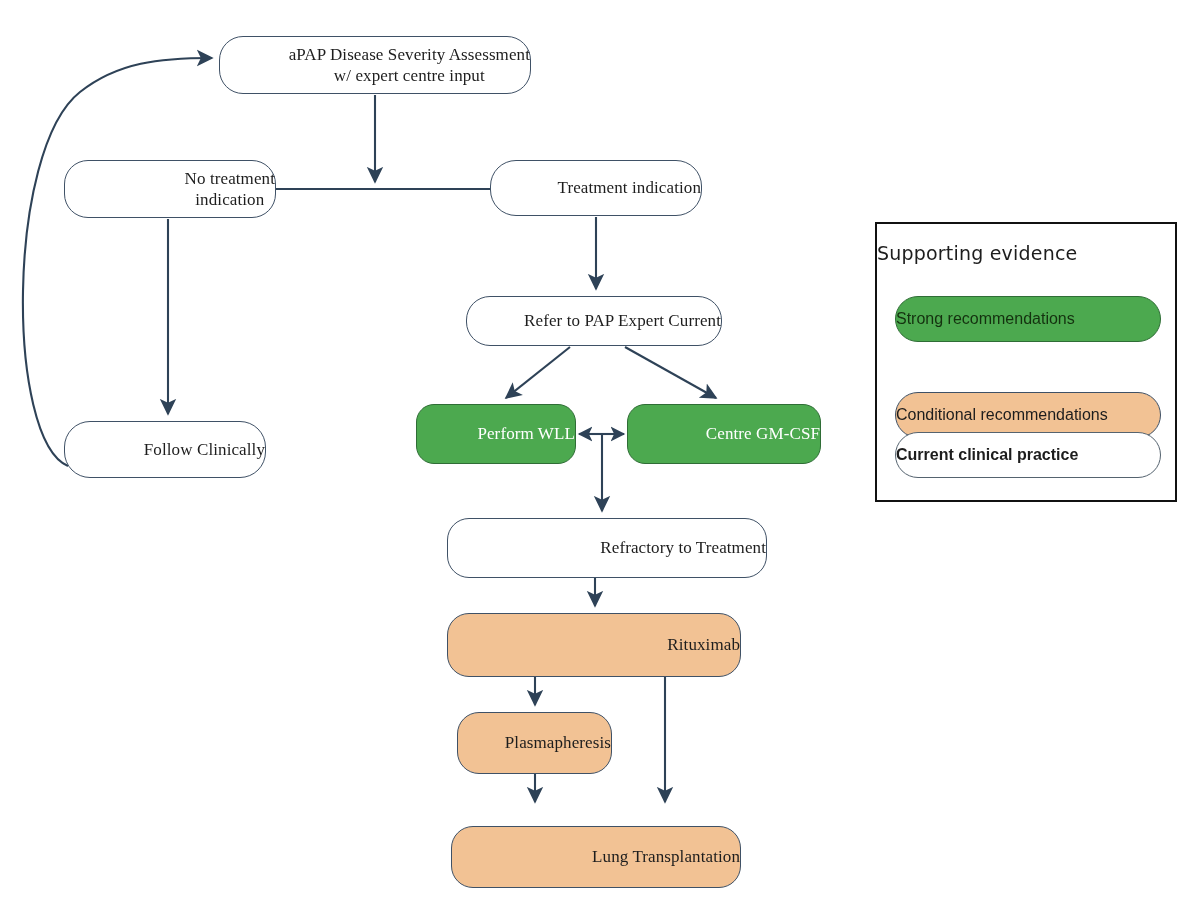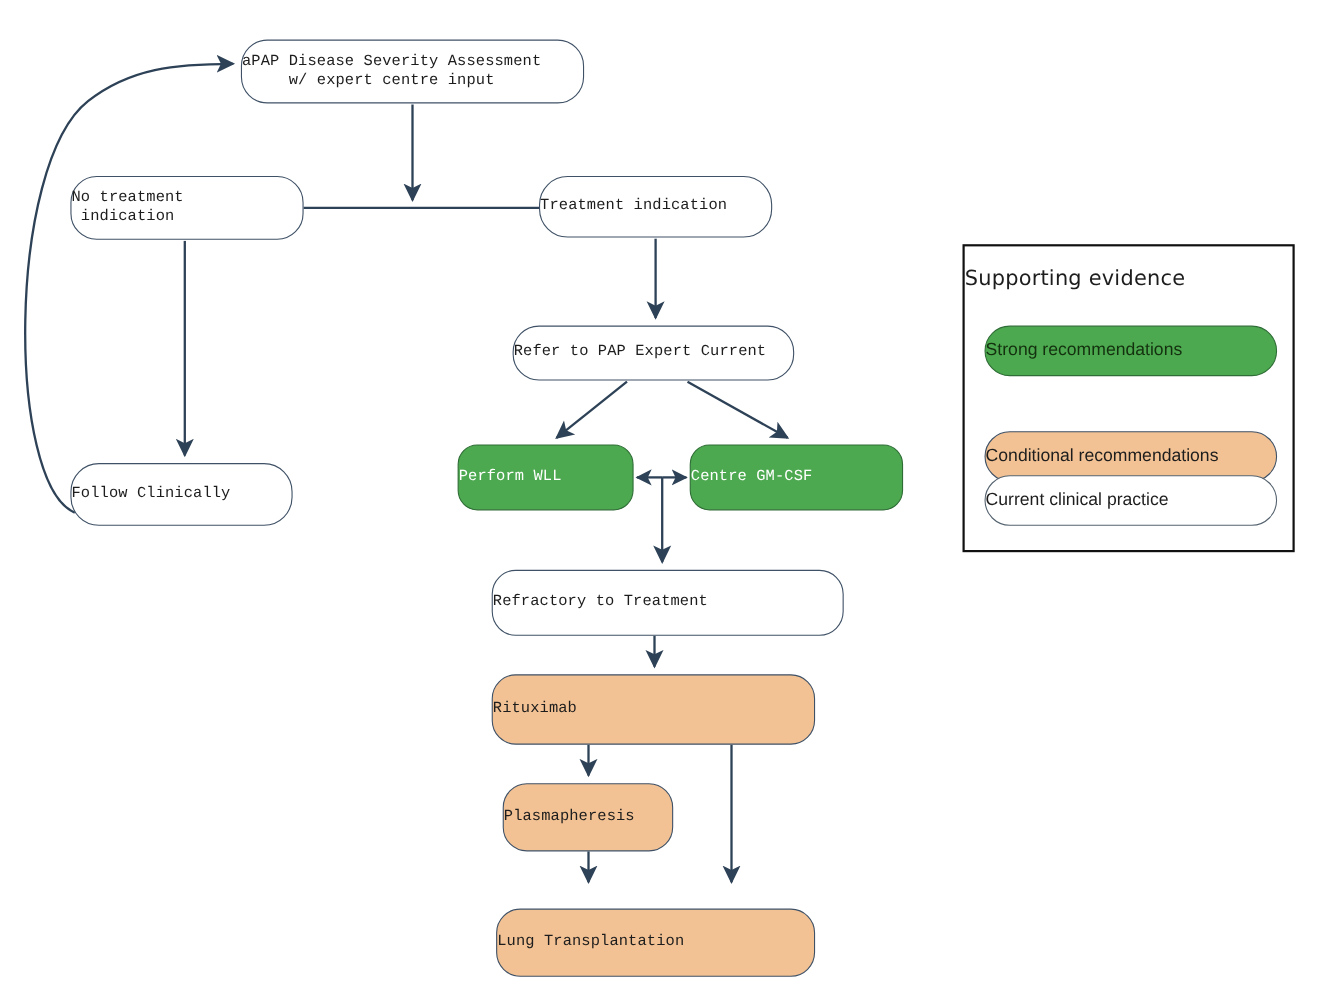--- a/index.html
+++ b/index.html
@@ -25,30 +25,30 @@
     top: 0;
     width: 1200px;
     height: 899px;
     pointer-events: none;
   }
   .node {
     position: absolute;
     box-sizing: border-box;
     display: flex;
     align-items: center;
-    justify-content: flex-start;
+    justify-content: flex-end;
     text-align: center;
     border-radius: 999px;
     border: 1.6px solid #3f5166;
     background: #ffffff;
     color: #1d1d1d;
-    font-size: 14px;
+    font-size: 17px;
     line-height: 1.25;
     letter-spacing: 0.1px;
-    font-family: Liberation Mono, monospace;
+    font-family: Liberation Serif, serif;
   }
   .node.green {
     background: #4CA94F;
     border-color: #2f6d36;
     color: #ffffff;
   }
   .node.orange {
     background: #F2C294;
     border-color: #3f5166;
     color: #1d1d1d;
@@ -91,21 +91,21 @@
     border: 1.4px solid #3f5166;
     background: #ffffff;
     color: #1d1d1d;
     font-family: "Liberation Sans", sans-serif;
   }
   .legend-chip.green { background: #4CA94F; border-color: #2f6d36; color: #14310f; }
   .legend-chip.orange { background: #F2C294; border-color: #3f5166; color: #1d1d1d; }
   .legend-chip.plain { background: #ffffff; border-color: #55636f; color: #1d1d1d; }
   #chip-0 { top: 72px; }
   #chip-1 { top: 140px; margin-top: 28px; }
-  #chip-2 { top: 208px; }
+  #chip-2 { top: 208px; font-weight: bold; }
 </style>
 </head>
 <body>
 
 <div id="canvas">
 
   <svg class="edges" viewBox="0 0 1200 899">
     <defs>
       <marker id="ah" markerWidth="9" markerHeight="9" refX="7.2" refY="4.5" orient="auto" markerUnits="strokeWidth">
         <path d="M0,0.6 L8,4.5 L0,8.4 L1.9,4.5 Z" fill="#2e4257"></path>

